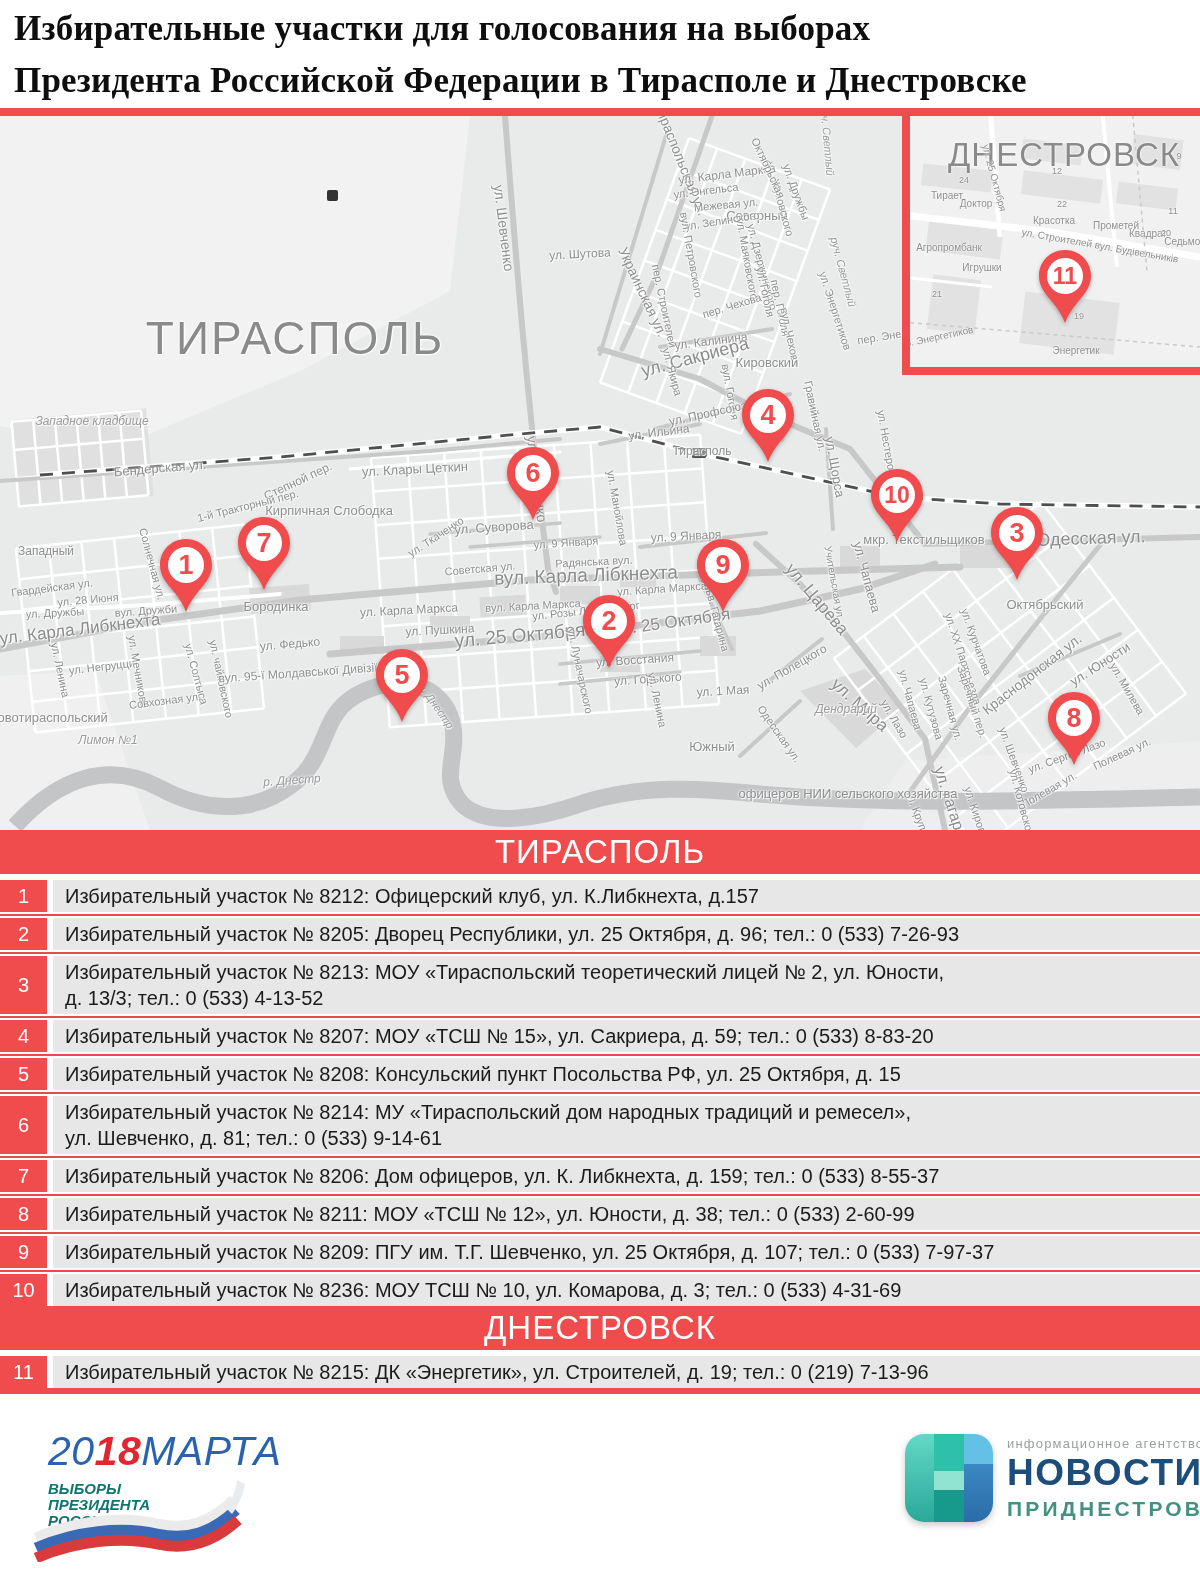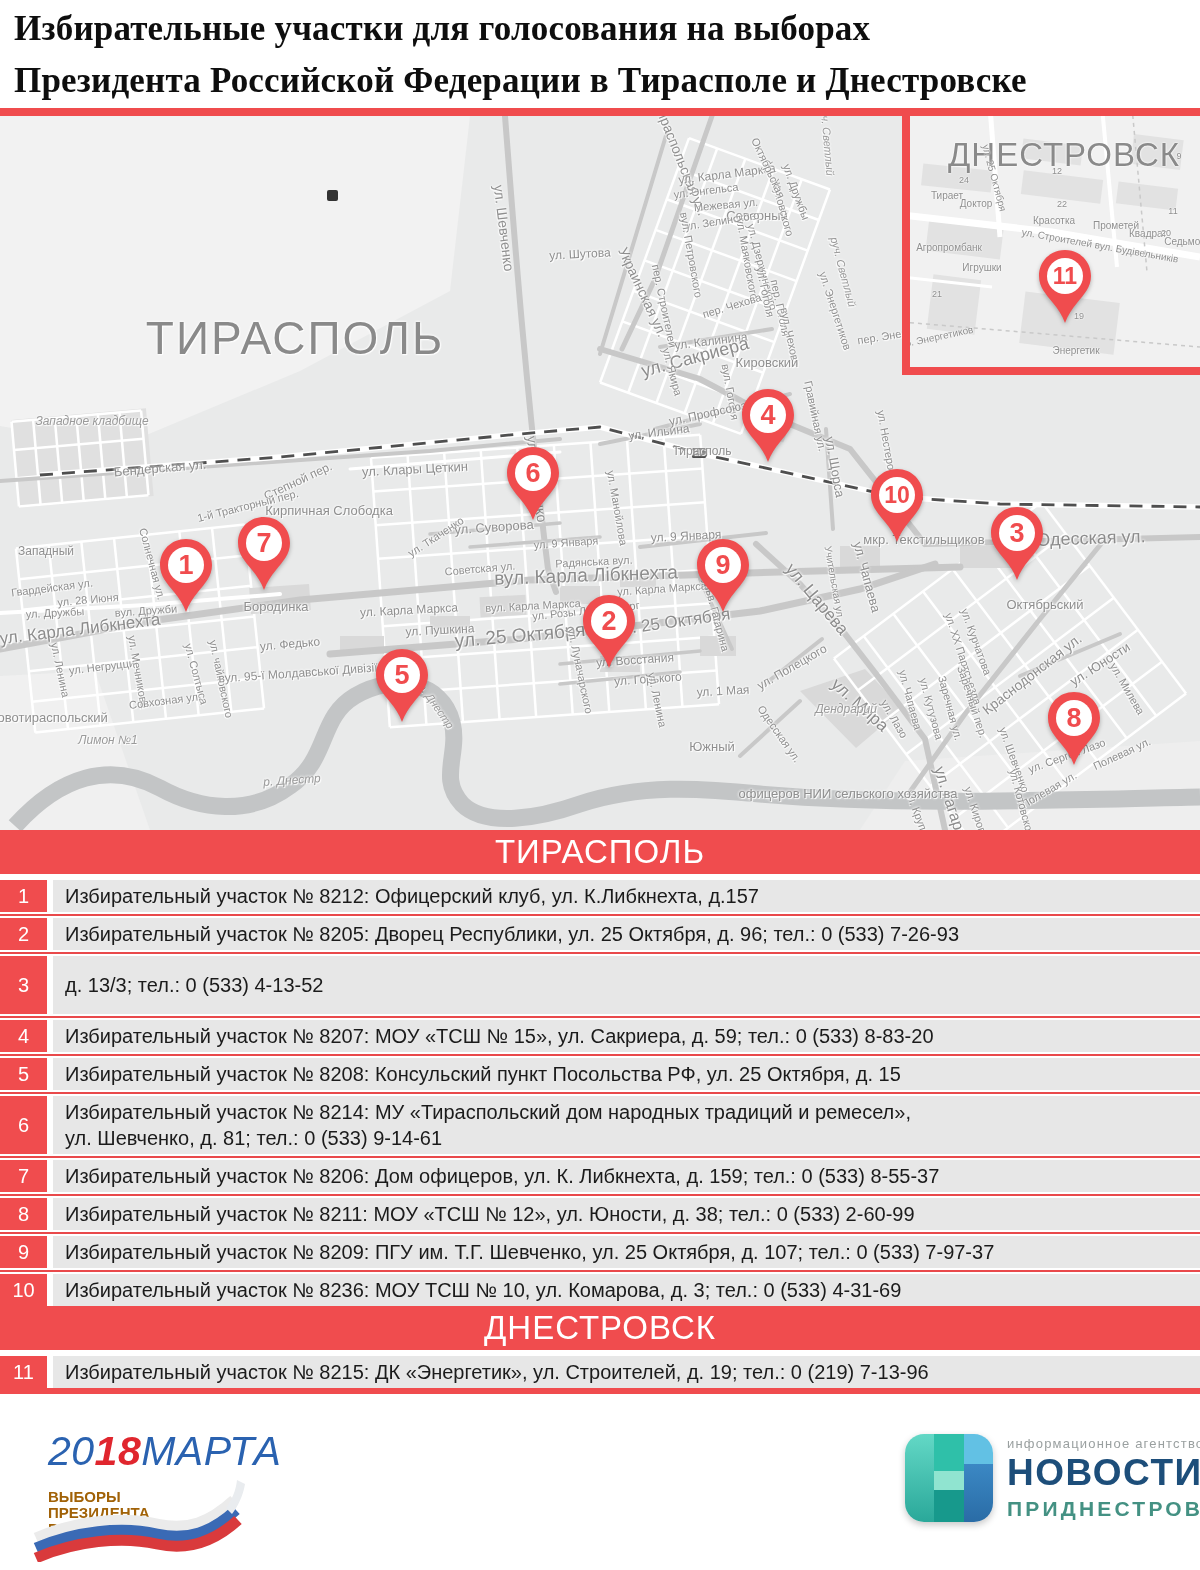--- a/index.html
+++ b/index.html
@@ -46,21 +46,21 @@
   .row .body{flex:1;background:#e7e7e7;margin-left:6px;display:flex;flex-direction:column;justify-content:center;
     padding-left:12px;font-size:20px;color:#1b1b1b;line-height:26px;}
   .row.h1{height:32px;} .row.h2{height:58px;}
   .endstrip{height:6px;background:#f04c4e;}
 
   
   .footer{position:absolute;left:0;top:1400px;width:1200px;height:170px;background:#fff;}
   .election{position:absolute;left:48px;top:28px;width:240px;height:130px;}
   .election .year{font-style:italic;font-size:41px;color:#2a62b0;letter-spacing:.5px;}
   .election .year b{color:#e0262e;font-weight:700;}
-  .election .slogan{margin-top:14px;font-size:15px;font-weight:700;color:#a16207;line-height:16px;}
+  .election .slogan{margin-top:6px;font-size:15px;font-weight:700;font-style:italic;color:#0f766e;line-height:16px;}
   .election .ribbon{position:absolute;left:-18px;top:46px;}
   .agency{position:absolute;left:905px;top:34px;display:flex;align-items:flex-start;}
   .agency .icon{width:88px;height:88px;border-radius:19px;overflow:hidden;display:flex;flex:none;
     box-shadow:0 3px 7px rgba(0,0,0,.22);}
   .agency .icon .c{flex:1;display:flex;flex-direction:column;}
   .agency .icon .c1{background:linear-gradient(#63d8c6,#2aa89a);}
   .agency .icon .c2 .s1{height:42%;background:#2fc0a9;}
   .agency .icon .c2 .s2{height:22%;background:#90e4d0;}
   .agency .icon .c2 .s3{height:36%;background:#17998c;}
   .agency .icon .c3 .s1{height:34%;background:#62c1e4;}
@@ -490,20 +490,21 @@
       <div class="row h1">
         <div class="num">2</div>
         <div class="body">
           <div>Избирательный участок № 8205: Дворец Республики, ул. 25 Октября, д. 96; тел.: 0 (533) 7-26-93</div>
         </div>
       </div>
       <div class="gap lined"></div>
       <div class="row h2">
         <div class="num">3</div>
         <div class="body">
+          <div>Избирательный участок № 8213: МОУ «Тираспольский теоретический лицей № 2, ул. Юности,</div>
           <div>д. 13/3; тел.: 0 (533) 4-13-52</div>
         </div>
       </div>
       <div class="gap lined"></div>
       <div class="row h1">
         <div class="num">4</div>
         <div class="body">
           <div>Избирательный участок № 8207: МОУ «ТСШ № 15», ул. Сакриера, д. 59; тел.: 0 (533) 8-83-20</div>
         </div>
       </div>

